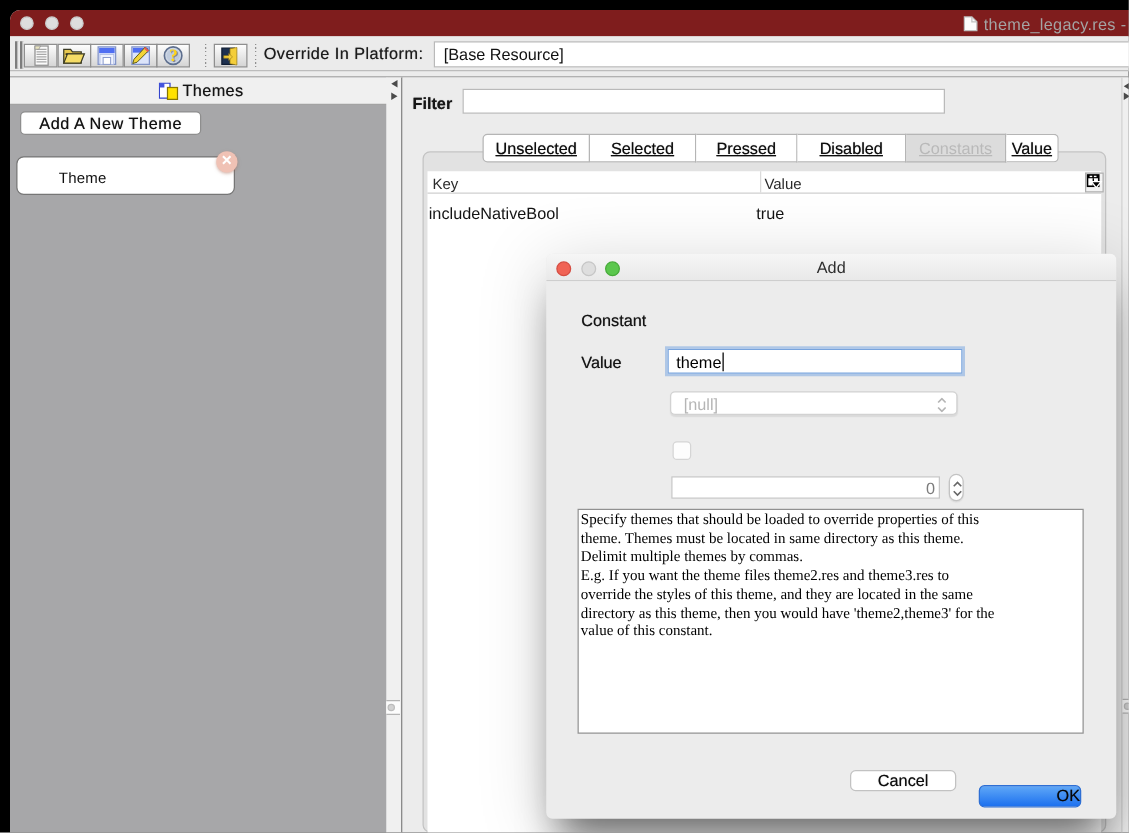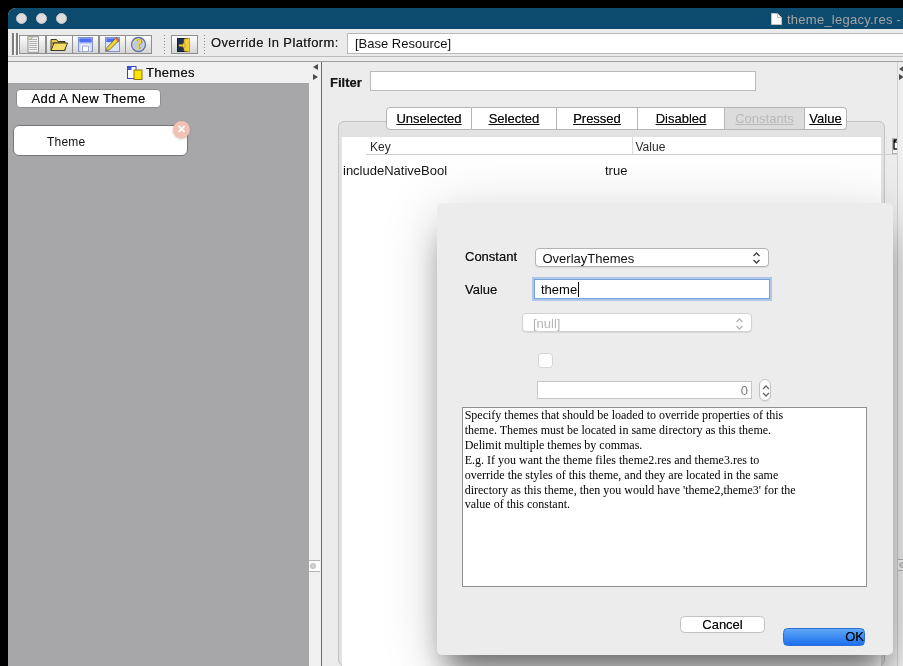--- a/index.html
+++ b/index.html
@@ -2,21 +2,21 @@
 <html><head>
 <meta charset="utf-8">
 <style>
   html,body{margin:0;padding:0;}
   body{width:903px;height:666px;background:#000;overflow:hidden;position:relative;
        font-family:"Liberation Sans",sans-serif;-webkit-font-smoothing:antialiased;}
   .bold-ish{text-shadow:0 0 .6px rgba(20,20,20,.7);}
   .abs{position:absolute;}
   
   #win{left:8px;top:8px;width:895px;height:658px;background:#ececec;border-radius:8px 0 0 0;}
-  #titlebar{left:0;top:0;width:895px;height:21px;background:#0c4a6e;border-bottom:1px solid #cdcdcd;border-radius:8px 0 0 0;}
+  #titlebar{left:0;top:0;width:895px;height:21px;background:#7f1d1d;border-bottom:1px solid #cdcdcd;border-radius:8px 0 0 0;}
   .tl{width:11px;height:11px;border-radius:50%;top:5px;}
   #title-txt{left:779px;top:4px;font-size:13px;color:#a4a4a4;white-space:nowrap;letter-spacing:0.25px;}
   #toolbar{left:0;top:21px;width:895px;height:28px;box-sizing:border-box;background:#ebebeb;border-bottom:1px solid #bcbcbc;}
   .grip{top:4px;width:2px;height:22px;background:#7d7d7d;border-right:1px solid #fff;}
   .tbtn{top:6px;width:27px;height:19px;background:linear-gradient(#fdfdfd,#d5d5d5);border:1px solid #8f8f8f;box-sizing:border-box;display:flex;align-items:center;justify-content:center;}
   .dotsep{top:6px;width:1px;height:19px;background-image:repeating-linear-gradient(#909090 0 1px,transparent 1px 3px);}
   #ovr-label{left:203px;top:5.5px;font-size:13px;color:#1c1c1c;letter-spacing:0.37px;}
   #combo-platform{left:339px;top:4px;width:560px;height:21px;background:#fff;border:1px solid #b9b9b9;box-sizing:border-box;font-size:13px;color:#111;line-height:19px;padding-left:7px;}
   
   #content-line{left:8px;top:61px;width:895px;height:1px;background:#9f9f9f;}
@@ -32,21 +32,21 @@
   #rdivider{left:897px;top:62px;width:6px;height:604px;background:#efefef;border-left:1px solid #d2d2d2;box-sizing:border-box;}
   .arrL{width:0;height:0;border-style:solid;border-width:3.5px 5px 3.5px 0;border-color:transparent #4a4a4a transparent transparent;}
   .arrR{width:0;height:0;border-style:solid;border-width:3.5px 0 3.5px 5px;border-color:transparent transparent transparent #4a4a4a;}
   
   #right-panel{left:322px;top:62px;width:575px;height:604px;background:#ececec;}
   #filter-label{left:8px;top:13px;font-size:13px;color:#161616;font-weight:bold;}
   #filter-field{left:48px;top:9px;width:386px;height:20px;background:#fff;border:1px solid #bababa;box-sizing:border-box;}
   #btn-wizard{left:449px;top:9px;width:117px;height:21px;background:#fff;border:1px solid #c3c3c3;border-radius:4px;box-sizing:border-box;font-size:13px;letter-spacing:0.4px;text-align:center;line-height:19px;color:#101010;box-shadow:0 1px 1px rgba(0,0,0,.12);}
   #tab-container{left:16px;top:59px;width:547px;height:545px;background:#e2e2e2;border:1px solid #c3c3c3;border-radius:6px;box-sizing:border-box;}
   #table{left:19.5px;top:75px;width:539px;height:529px;background:#fff;}
-  #thead{left:0;top:0;width:539px;height:17.5px;border-bottom:1px solid #cfcfcf;box-sizing:border-box;margin-left:24px;}
+  #thead{left:0;top:0;width:539px;height:17.5px;border-bottom:1px solid #cfcfcf;box-sizing:border-box;}
   #thead .h{font-size:12px;color:#2a2a2a;top:2.5px;}
   #colsep{left:266px;top:0;width:1px;height:17px;background:#dadada;}
   #corner-btn{left:526px;top:0.5px;width:15.5px;height:16px;border:1px solid #aeaeae;background:#f3f3f3;box-sizing:border-box;display:flex;align-items:center;justify-content:center;}
   #row1{left:1.5px;top:26px;font-size:13px;color:#141414;}
   #row1v{left:263.5px;top:26px;font-size:13px;color:#141414;}
   #tabs{left:64px;top:45px;height:23px;display:flex;}
   .tab{height:23px;box-sizing:border-box;background:#fff;border:1px solid #b5b5b5;border-left:none;
        font-size:13px;color:#0d0d0d;text-align:center;line-height:21px;text-decoration:underline;}
   .tab.first{border-left:1px solid #b5b5b5;border-radius:4px 0 0 4px;}
   .tab.last{border-radius:0 4px 4px 0;}
@@ -204,33 +204,31 @@
 
 <div id="rdivider" class="abs">
   <div class="arrL abs" style="left:1px;top:4px;"></div>
   <div class="arrR abs" style="left:1px;top:12px;"></div>
   <div class="abs" style="left:0;top:497px;width:6px;height:10px;background:#fbfbfb;border-top:1px solid #b5b5b5;border-bottom:1px solid #b5b5b5;">
     <div class="abs" style="left:1px;top:1.8px;width:6px;height:6px;border-radius:50%;background:#d2d2d2;border:0.8px solid #bcbcbc;box-sizing:border-box;"></div>
   </div>
 </div>
 
 <div id="dialog" class="abs">
+  <div id="dlg-title" class="abs">Add
+    <div id="dlg-red" class="dtl abs"></div>
+    <div id="dlg-grey" class="dtl abs"></div>
+    <div id="dlg-green" class="dtl abs"></div>
+  </div>
   <div class="dlab abs bold-ish" style="left:28px;top:46px;">Constant</div>
-  <div class="combo abs" style="left:97.5px;top:44.5px;width:234px;height:19px;">
-    <span class="txt">OverlayThemes</span>
-    <svg class="abs" style="right:7px;top:3.5px" width="9" height="12" viewBox="0 0 9 12">
-      <path d="M1.5 4 L4.5 1 L7.5 4" fill="none" stroke="#444" stroke-width="1.4"></path>
-      <path d="M1.5 8 L4.5 11 L7.5 8" fill="none" stroke="#444" stroke-width="1.4"></path>
-    </svg>
-  </div>
   <div class="dlab abs bold-ish" style="left:28px;top:79px;">Value</div>
   <div id="val-field" class="abs">
       <span>theme</span>
     </div>
-  <div class="combo abs" style="left:85px;top:110px;width:229.5px;height:18.5px;border-color:#d2d2d2;">
+  <div class="combo abs" style="left:99px;top:110px;width:229.5px;height:18.5px;border-color:#d2d2d2;">
     <span class="txt" style="color:#b5b5b5;left:10px;">[null]</span>
     <svg class="abs" style="right:7px;top:3.5px" width="9" height="12" viewBox="0 0 9 12">
       <path d="M1.5 4 L4.5 1 L7.5 4" fill="none" stroke="#b5b5b5" stroke-width="1.4"></path>
       <path d="M1.5 8 L4.5 11 L7.5 8" fill="none" stroke="#b5b5b5" stroke-width="1.4"></path>
     </svg>
   </div>
   <div id="checkbox" class="abs"></div>
   <div id="num-field" class="abs">
       <span>0</span>
     </div>

